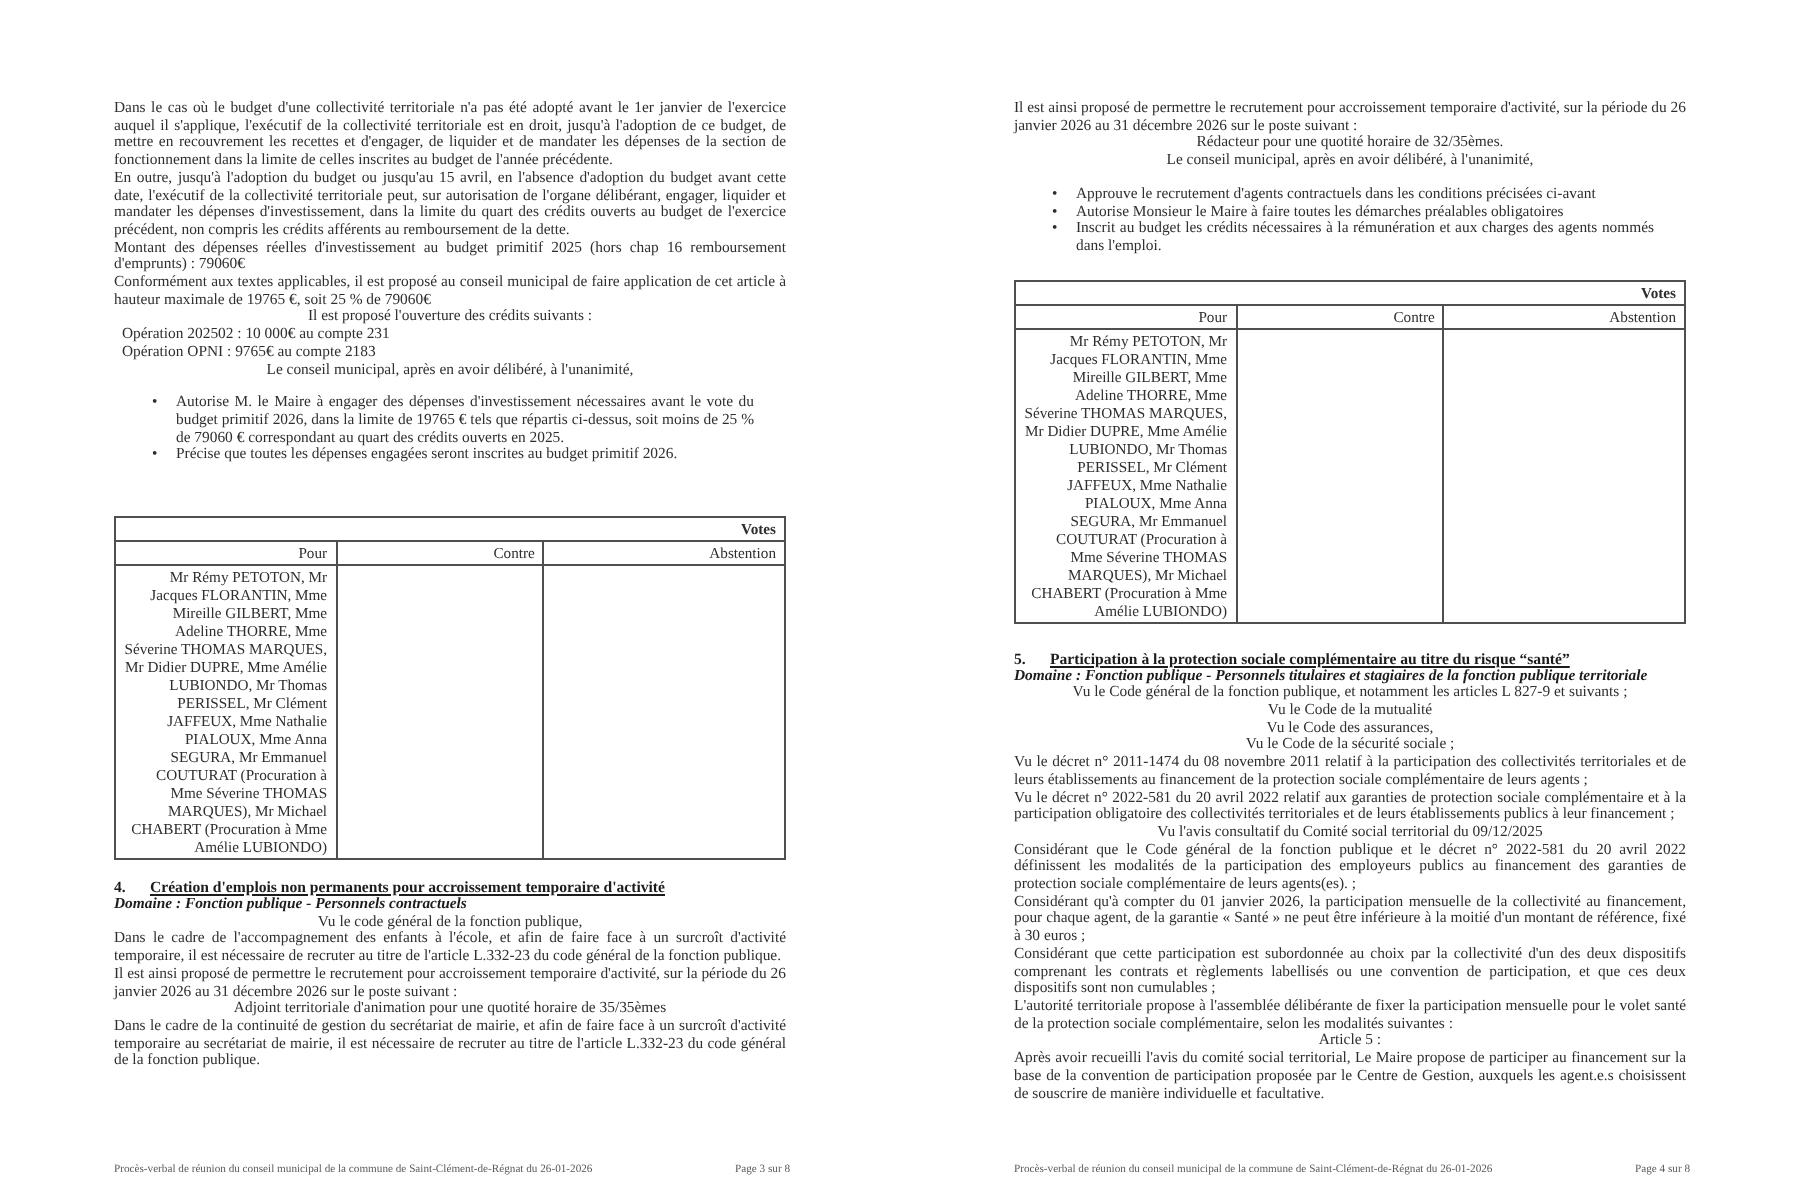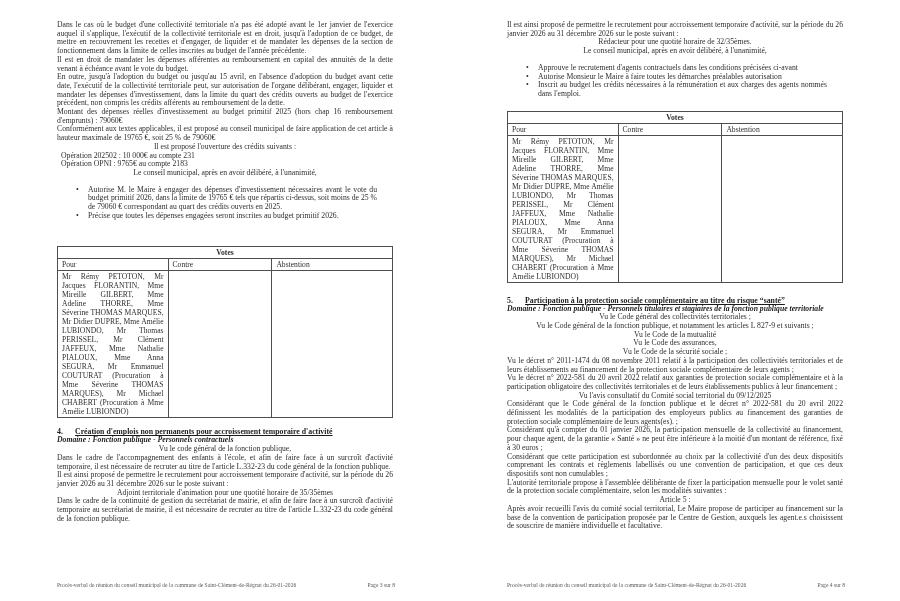--- a/index.html
+++ b/index.html
@@ -4,21 +4,21 @@
 <style>
   html, body { margin: 0; padding: 0; background: #ffffff; }
   body {
     width: 900px; height: 601px; overflow: hidden;
     font-family: "Liberation Serif", "DejaVu Serif", serif;
     color: #2e2e2e;
   }
   .spread { display: flex; width: 900px; height: 601px; background: #ffffff; }
   .page {
     position: relative; width: 450px; height: 601px;
-    box-sizing: border-box; padding: 21px 57px 0 57px;
+    box-sizing: border-box; padding: 50px 57px 0 57px;
   }
   .page p {
     margin: 0; font-size: 7.7px; line-height: 8.7px; text-align: justify;
   }
   p.left { text-align: center; }
   .mt8 { margin-top: 8px; }
   .mt16 { margin-top: 17px; }
   .credit-line { padding-left: 4px; text-align: left; }
   ul.bullets { margin: 8px 16px 0 17px; padding: 0; list-style: none; }
   ul.bullets li {
@@ -33,21 +33,21 @@
   .h-p4 { margin-top: 13px; }
   .domain {
     margin: 0; font-size: 7.6px; line-height: 8.7px;
     font-weight: bold; font-style: italic; text-align: justify; color: #1c1c1c;
   }
   table.votes { width: 100%; border-collapse: collapse; table-layout: fixed; }
   .vt-p3 { margin-top: 26px; }
   .vt-p4 { margin-top: 12px; }
   table.votes td {
     border: 1px solid #4f4f4f; font-size: 7.6px; line-height: 9px;
-    padding: 1px 4px; vertical-align: top;
+    padding: 1px 4px; vertical-align: top; text-align: right;
   }
   td.vtitle { text-align: center; font-weight: bold; }
   td.vhead { font-weight: normal; }
   tr.vdata td { height: 72px; }
   td.names {
     font-size: 5.7px; line-height: 6.3px; text-align: justify; padding: 2px 3px 2px 3px;
   }
   .col-pour { width: 33%; }
   .col-contre { width: 31%; }
   .col-abst { width: 36%; }
@@ -57,21 +57,20 @@
     font-size: 5.6px; color: #5a5a5a;
   }
 </style>
 </head>
 <body>
 
 <div class="spread">
 
   <div class="page">
     <p>Dans le cas où le budget d'une collectivité territoriale n'a pas été adopté avant le 1er janvier de l'exercice auquel il s'applique, l'exécutif de la collectivité territoriale est en droit, jusqu'à l'adoption de ce budget, de mettre en recouvrement les recettes et d'engager, de liquider et de mandater les dépenses de la section de fonctionnement dans la limite de celles inscrites au budget de l'année précédente.</p>
-    <p>Il est en droit de mandater les dépenses afférentes au remboursement en capital des annuités de la dette venant à échéance avant le vote du budget.</p>
     <p>En outre, jusqu'à l'adoption du budget ou jusqu'au 15 avril, en l'absence d'adoption du budget avant cette date, l'exécutif de la collectivité territoriale peut, sur autorisation de l'organe délibérant, engager, liquider et mandater les dépenses d'investissement, dans la limite du quart des crédits ouverts au budget de l'exercice précédent, non compris les crédits afférents au remboursement de la dette.</p>
     <p>Montant des dépenses réelles d'investissement au budget primitif 2025 (hors chap 16 remboursement d'emprunts) : 79060€</p>
     <p>Conformément aux textes applicables, il est proposé au conseil municipal de faire application de cet article à hauteur maximale de 19765 €, soit 25 % de 79060€</p>
 
     <p class="mt8 left">Il est proposé l'ouverture des crédits suivants :</p>
     <p class="credit-line">Opération 202502 : 10 000€ au compte 231</p>
     <p class="credit-line">Opération OPNI : 9765€ au compte 2183</p>
 
     <p class="mt16 left">Le conseil municipal, après en avoir délibéré, à l'unanimité,</p>
 
@@ -122,21 +121,21 @@
   </div>
 
   <div class="page">
     <p>Il est ainsi proposé de permettre le recrutement pour accroissement temporaire d'activité, sur la période du 26 janvier 2026 au 31 décembre 2026 sur le poste suivant :</p>
     <p class="left">Rédacteur pour une quotité horaire de 32/35èmes.</p>
 
     <p class="mt8 left">Le conseil municipal, après en avoir délibéré, à l'unanimité,</p>
 
     <ul class="bullets">
       <li>Approuve le recrutement d'agents contractuels dans les conditions précisées ci-avant</li>
-      <li>Autorise Monsieur le Maire à faire toutes les démarches préalables autorisation</li>
+      <li>Autorise Monsieur le Maire à faire toutes les démarches préalables obligatoires</li>
       <li>Inscrit au budget les crédits nécessaires à la rémunération et aux charges des agents nommés dans l'emploi.</li>
     </ul>
 
     <table class="votes vt-p4">
       <colgroup>
           <col class="col-pour">
           <col class="col-contre">
           <col class="col-abst">
         </colgroup>
       <tbody>
@@ -155,21 +154,20 @@
         </tr>
       </tbody>
     </table>
 
     <div class="heading h-p4">
       <span class="num">5.</span>
       <span class="ht">Participation à la protection sociale complémentaire au titre du risque “santé”</span>
     </div>
     <p class="domain">Domaine : Fonction publique - Personnels titulaires et stagiaires de la fonction publique territoriale</p>
 
-    <p class="mt8 left">Vu le Code général des collectivités territoriales ;</p>
     <p class="left">Vu le Code général de la fonction publique, et notamment les articles L 827-9 et suivants ;</p>
     <p class="left">Vu le Code de la mutualité</p>
     <p class="left">Vu le Code des assurances,</p>
     <p class="left">Vu le Code de la sécurité sociale ;</p>
     <p>Vu le décret n° 2011-1474 du 08 novembre 2011 relatif à la participation des collectivités territoriales et de leurs établissements au financement de la protection sociale complémentaire de leurs agents ;</p>
     <p>Vu le décret n° 2022-581 du 20 avril 2022 relatif aux garanties de protection sociale complémentaire et à la participation obligatoire des collectivités territoriales et de leurs établissements publics à leur financement ;</p>
     <p class="left">Vu l'avis consultatif du Comité social territorial du 09/12/2025</p>
     <p>Considérant que le Code général de la fonction publique et le décret n° 2022-581 du 20 avril 2022 définissent les modalités de la participation des employeurs publics au financement des garanties de protection sociale complémentaire de leurs agents(es). ;</p>
     <p>Considérant qu'à compter du 01 janvier 2026, la participation mensuelle de la collectivité au financement, pour chaque agent, de la garantie « Santé » ne peut être inférieure à la moitié d'un montant de référence, fixé à 30 euros ;</p>
     <p>Considérant que cette participation est subordonnée au choix par la collectivité d'un des deux dispositifs comprenant les contrats et règlements labellisés ou une convention de participation, et que ces deux dispositifs sont non cumulables ;</p>

